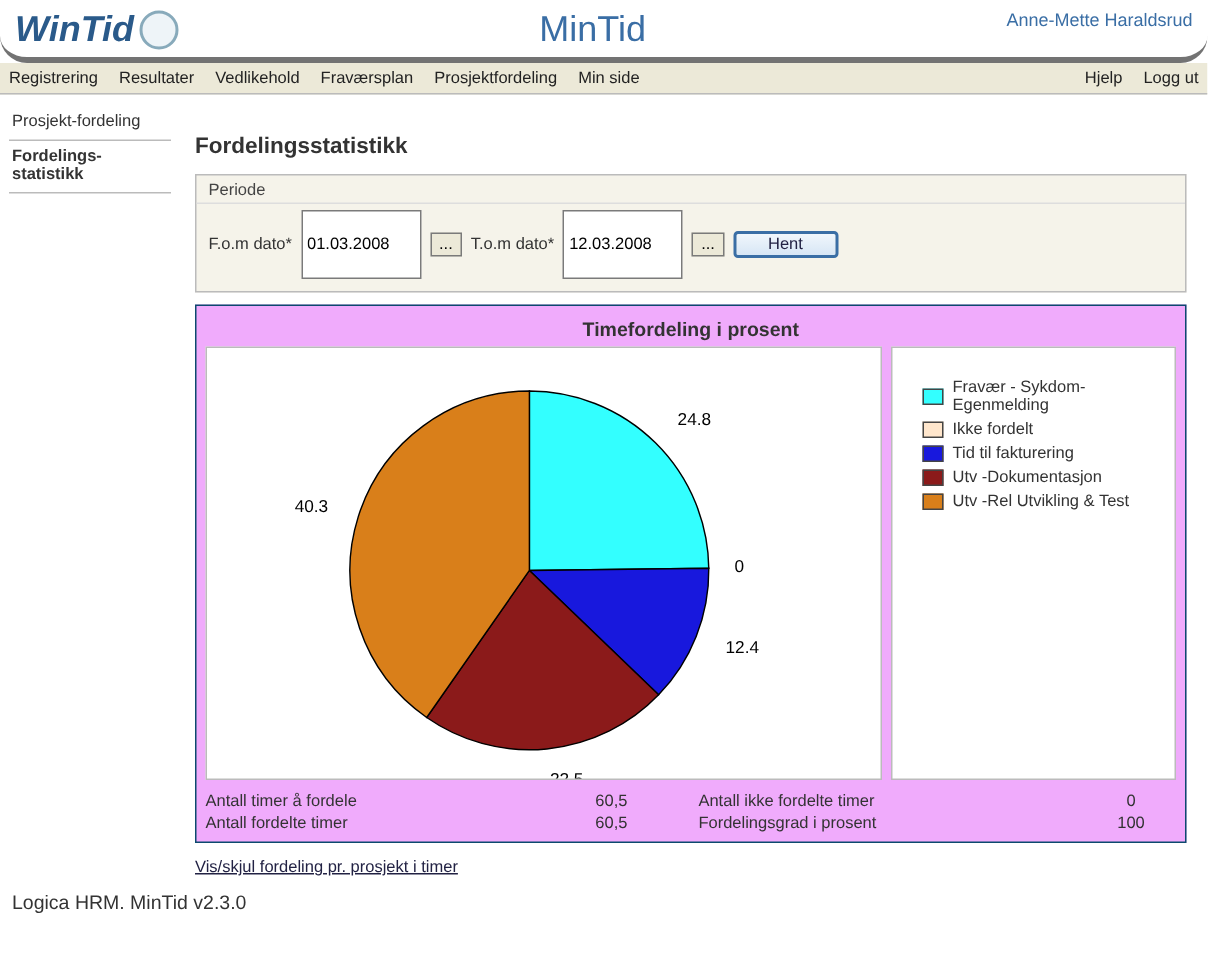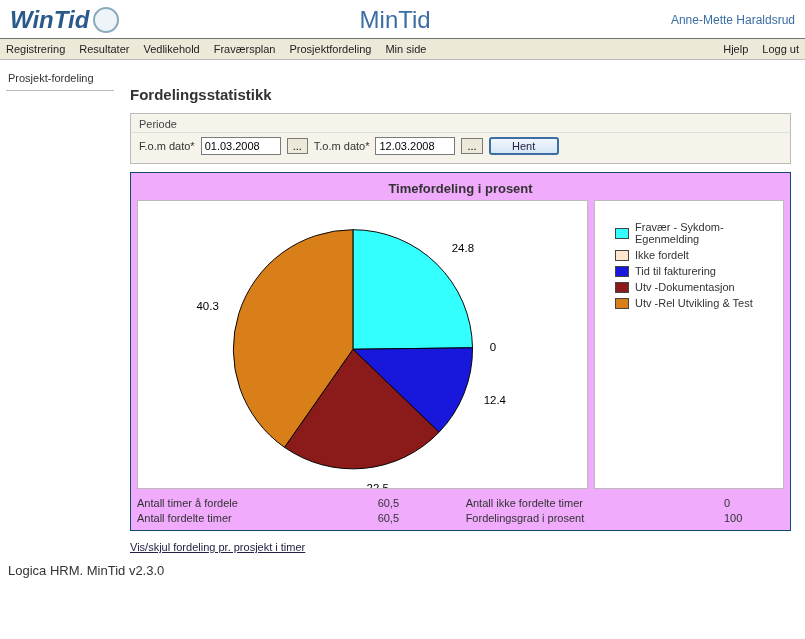--- a/index.html
+++ b/index.html
@@ -5,23 +5,24 @@
   * { box-sizing: border-box; margin: 0; padding: 0; }
   body {
     font-family: Verdana, Arial, sans-serif;
     font-size: 11px;
     color: #333;
     background: #fff;
     width: 805px;
   }
   .header {
     display: flex;
-    align-items: center;
+    align-items: flex-start;
     padding: 6px 10px 4px 10px;
-    border-bottom: 1px solid #737373;
+    border-bottom: 4px solid #737373;
+    border-radius: 18px;
   }
   .logo {
     display: flex;
     align-items: center;
     gap: 4px;
   }
   .logo-text {
     font-size: 24px;
     font-weight: bold;
     color: #2a5a8a;
@@ -95,21 +96,21 @@
     display: flex;
     align-items: center;
     gap: 6px;
     padding: 4px 8px 8px 8px;
     border-top: 1px solid #ddd;
   }
   .field-label { font-size: 11px; }
   input.date {
     width: 80px;
     font-size: 11px;
-    padding: 2px 3px;
+    padding: 16px 3px;
     border: 1px solid #7a7a7a;
     background: #fff;
   }
   button.small {
     font-size: 11px;
     padding: 1px 5px;
     border: 1px solid #7a7a7a;
     background: #ece9d8;
     cursor: default;
   }
@@ -165,21 +166,21 @@
     flex-shrink: 0;
   }
   .stats {
     display: grid;
     grid-template-columns: auto 60px auto 60px;
     column-gap: 28px;
     row-gap: 3px;
     margin-top: 8px;
     font-size: 11px;
   }
-  .stats .val { text-align: left; }
+  .stats .val { text-align: center; }
   .toggle-link {
     margin-top: 10px;
     color: #224;
     text-decoration: underline;
     font-size: 11px;
   }
   .footer {
     padding: 4px 8px;
     font-size: 13px;
     color: #333;
@@ -209,20 +210,21 @@
     </div>
   <div class="menubar-right" id="menu-right">
       <span>Hjelp</span>
       <span>Logg ut</span>
     </div>
 </div>
 
 <div class="main">
   <div class="sidebar" id="sidebar">
       <div class="sidebar-item">Prosjekt-fordeling</div>
+      <div class="sidebar-item active">Fordelings-statistikk</div>
     </div>
 
   <div class="content">
     <div class="page-title">Fordelingsstatistikk</div>
 
     <div class="period-box">
       <div class="period-title">Periode</div>
       <div class="period-controls">
         <span class="field-label">F.o.m dato*</span>
         <input class="date" value="01.03.2008" style="">

